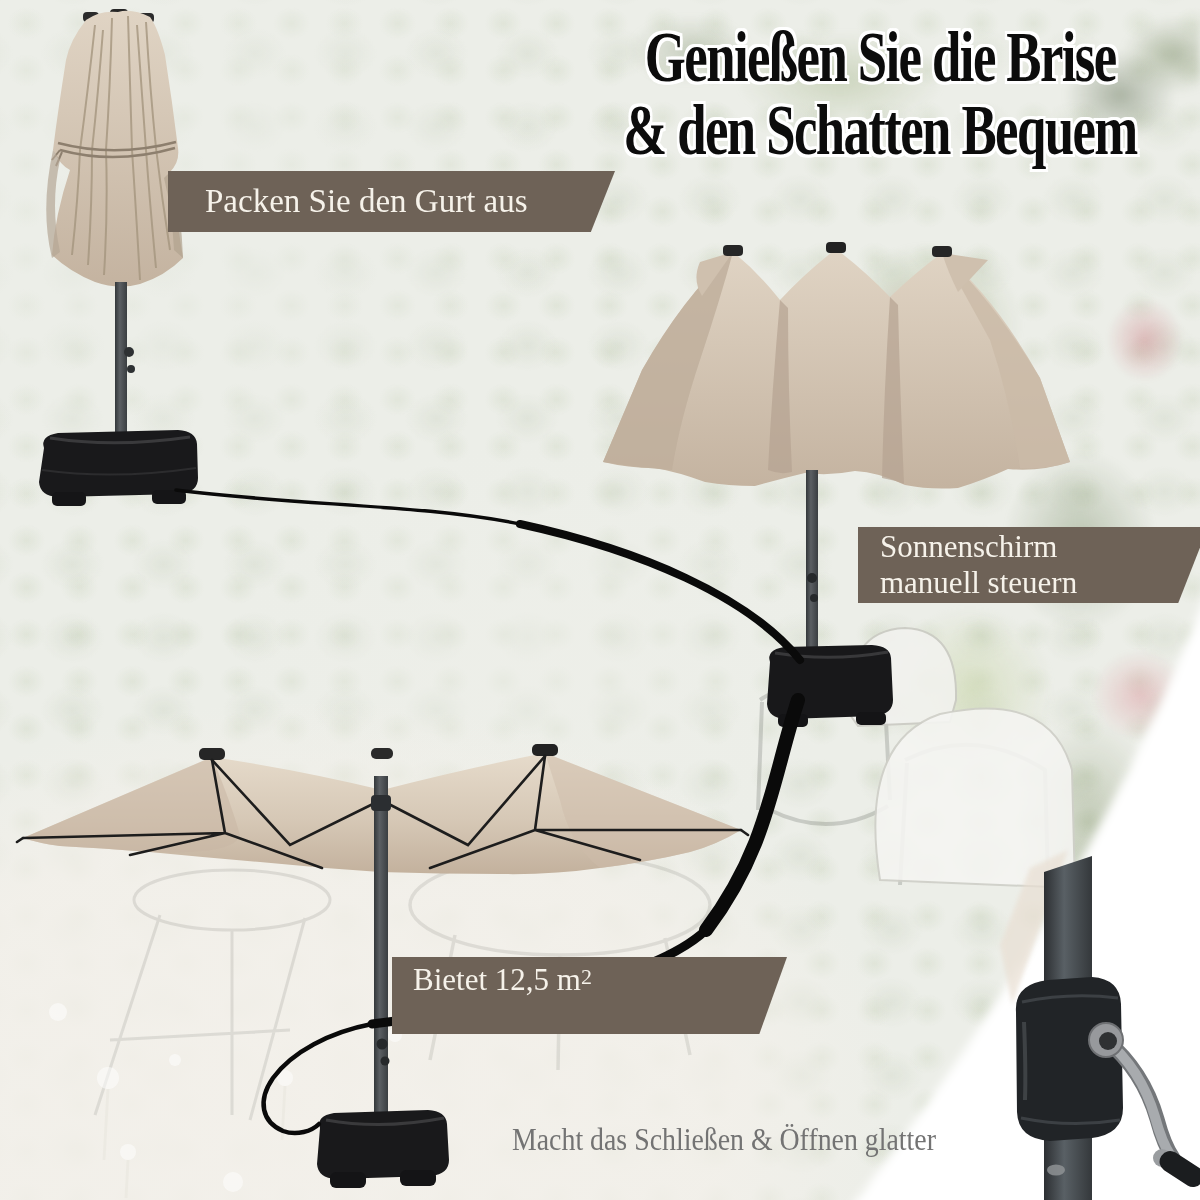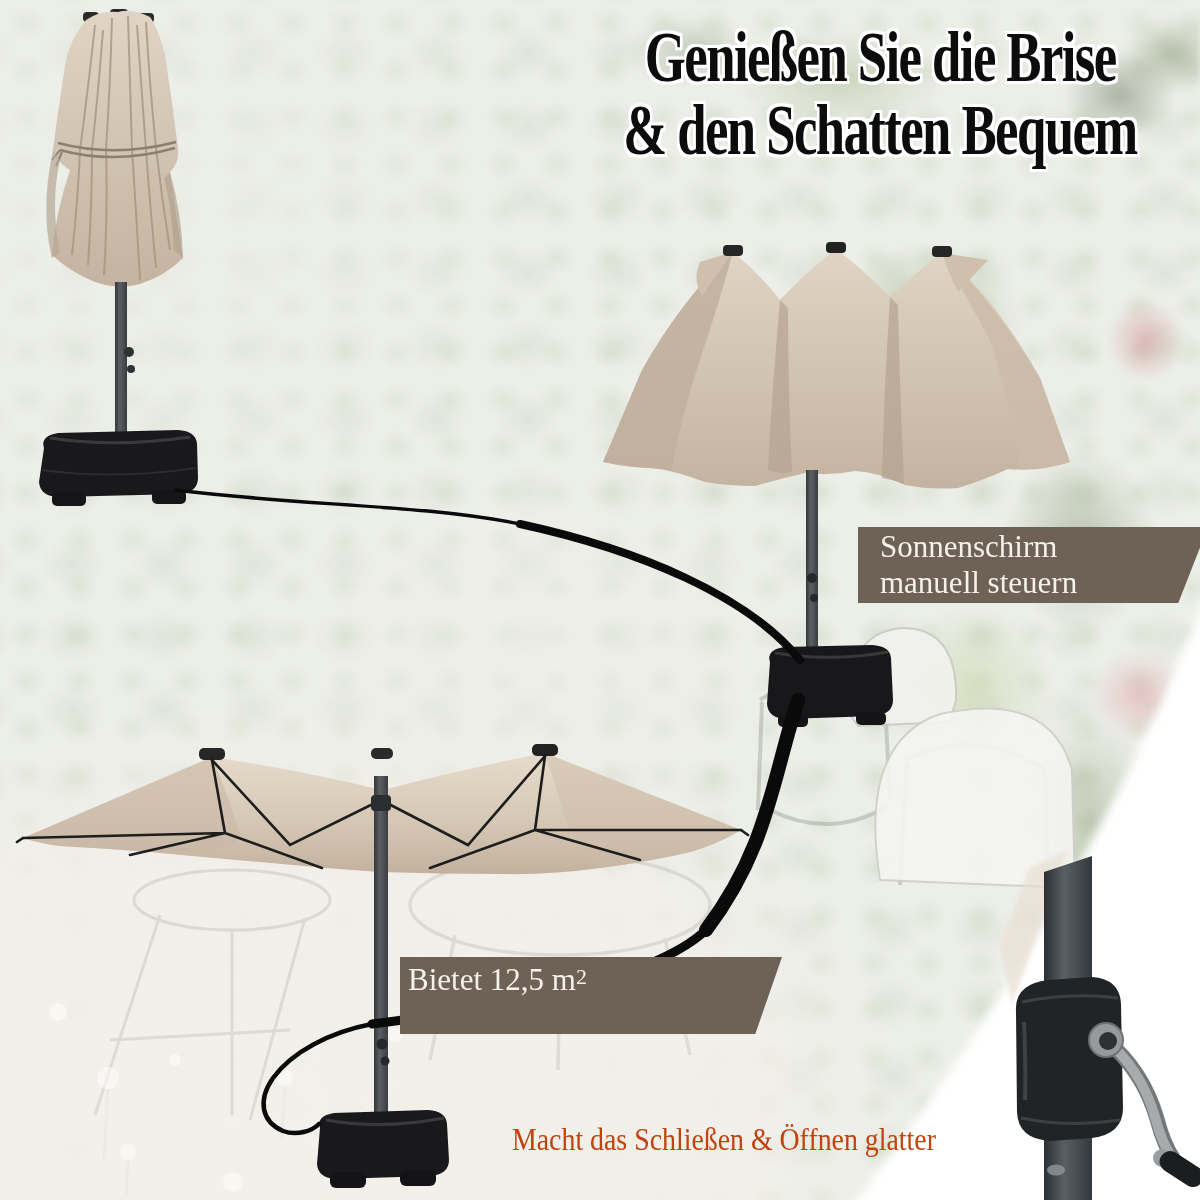--- a/index.html
+++ b/index.html
@@ -39,35 +39,35 @@
       radial-gradient(ellipse 760px 520px at 26% 92%, rgba(243,240,234,0.96) 0%, rgba(243,240,234,0.8) 55%, rgba(243,240,234,0) 78%),
       radial-gradient(ellipse 560px 420px at 12% 18%, rgba(236,238,232,0.85) 0%, rgba(236,238,232,0) 75%),
       radial-gradient(ellipse 420px 300px at 45% 55%, rgba(238,239,233,0.6) 0%, rgba(238,239,233,0) 75%);}
   
   .banner{background:#6e6257;color:#f6f2ea;overflow:hidden;}
   .banner .txt{display:block;}
   #banner-strap{left:168px;top:171px;width:410px;height:61px;line-height:61px;font-size:33px;
     padding-left:37px;clip-path:polygon(0 0,100% 0,94.6% 100%,0 100%);}
   #banner-manual{left:858px;top:527px;width:328px;height:74px;font-size:31px;line-height:36px;
     padding-left:22px;padding-top:2px;clip-path:polygon(0 0,100% 0,91.5% 100%,0 100%);}
-  #banner-area{left:400px;top:957px;width:374px;height:75px;font-size:31px;line-height:36px;
-    padding-left:8px;padding-top:2px;clip-path:polygon(0 0,100% 0,93% 100%,0 100%);}
+  #banner-area{left:392px;top:957px;width:374px;height:75px;font-size:31px;line-height:36px;
+    padding-left:21px;padding-top:2px;clip-path:polygon(0 0,100% 0,93% 100%,0 100%);}
   #banner-area sup{font-size:22px;vertical-align:6px;}
   
   .outlined{color:#0c0c0c;font-weight:bold;
     text-shadow:-3px -3px 0 #fff,3px -3px 0 #fff,-3px 3px 0 #fff,3px 3px 0 #fff,
                 -3px 0 0 #fff,3px 0 0 #fff,0 -3px 0 #fff,0 3px 0 #fff,
                 -2px -2px 0 #fff,2px -2px 0 #fff,-2px 2px 0 #fff,2px 2px 0 #fff;}
   #title{left:540px;top:20px;width:680px;text-align:center;}
   #title .line{display:block;white-space:nowrap;height:73px;line-height:73px;font-size:66px;letter-spacing:-2px;}
   #title .line>span{display:inline-block;transform:scale(0.80,1.08);transform-origin:center center;}
   #notice{left:32px;top:592px;}
   #notice .line{display:block;white-space:nowrap;height:54px;line-height:54px;font-size:50px;letter-spacing:-2px;}
   #notice .line>span{display:inline-block;transform:scale(0.85,1.05);transform-origin:left center;}
-  #footer-caption{left:512px;top:1121px;width:560px;font-size:32px;color:#c2410c;white-space:nowrap;}
+  #footer-caption{left:512px;top:1121px;width:560px;font-size:32px;color:#737373;white-space:nowrap;}
   #footer-caption>span{display:inline-block;transform:scaleX(0.87);transform-origin:left center;}
 </style>
 </head>
 <body>
 
 <div id="canvas">
 
   <div class="abs speckle"></div>
   <div class="abs green-topstrip"></div>
   <div class="abs green-right"></div>
@@ -248,20 +248,23 @@
     </g>
   </svg>
 
   <div class="abs" id="title">
     <div class="line outlined">
       <span>Genießen Sie die Brise</span></div>
     <div class="line outlined">
       <span>&amp; den Schatten Bequem</span></div>
   </div>
 
+  <div class="abs banner" id="banner-strap">
+    <span class="txt">Packen Sie den Gurt aus</span>
+  </div>
   <div class="abs banner" id="banner-manual">
     <span class="txt">Sonnenschirm</span>
     <span class="txt">manuell steuern</span>
   </div>
   <div class="abs banner" id="banner-area">
     <span class="txt"><span>Bietet 12,5 m</span><sup>2</sup></span>
   </div>
 
 
   <div class="abs" id="footer-caption">

